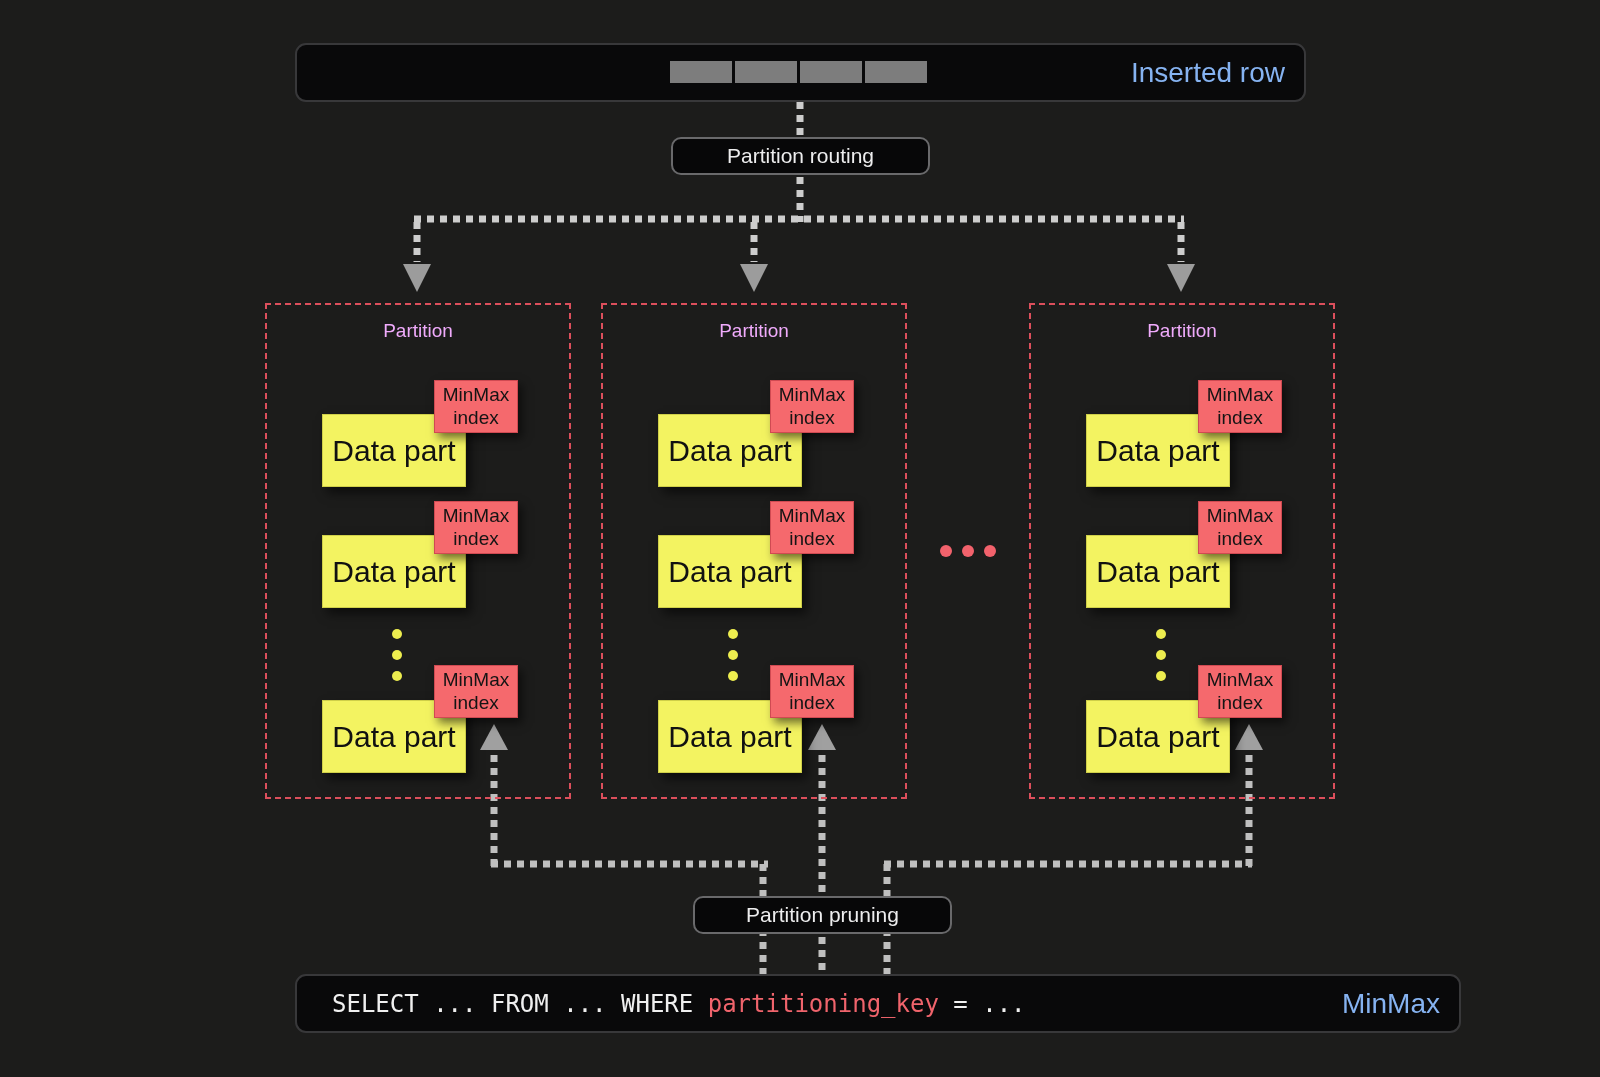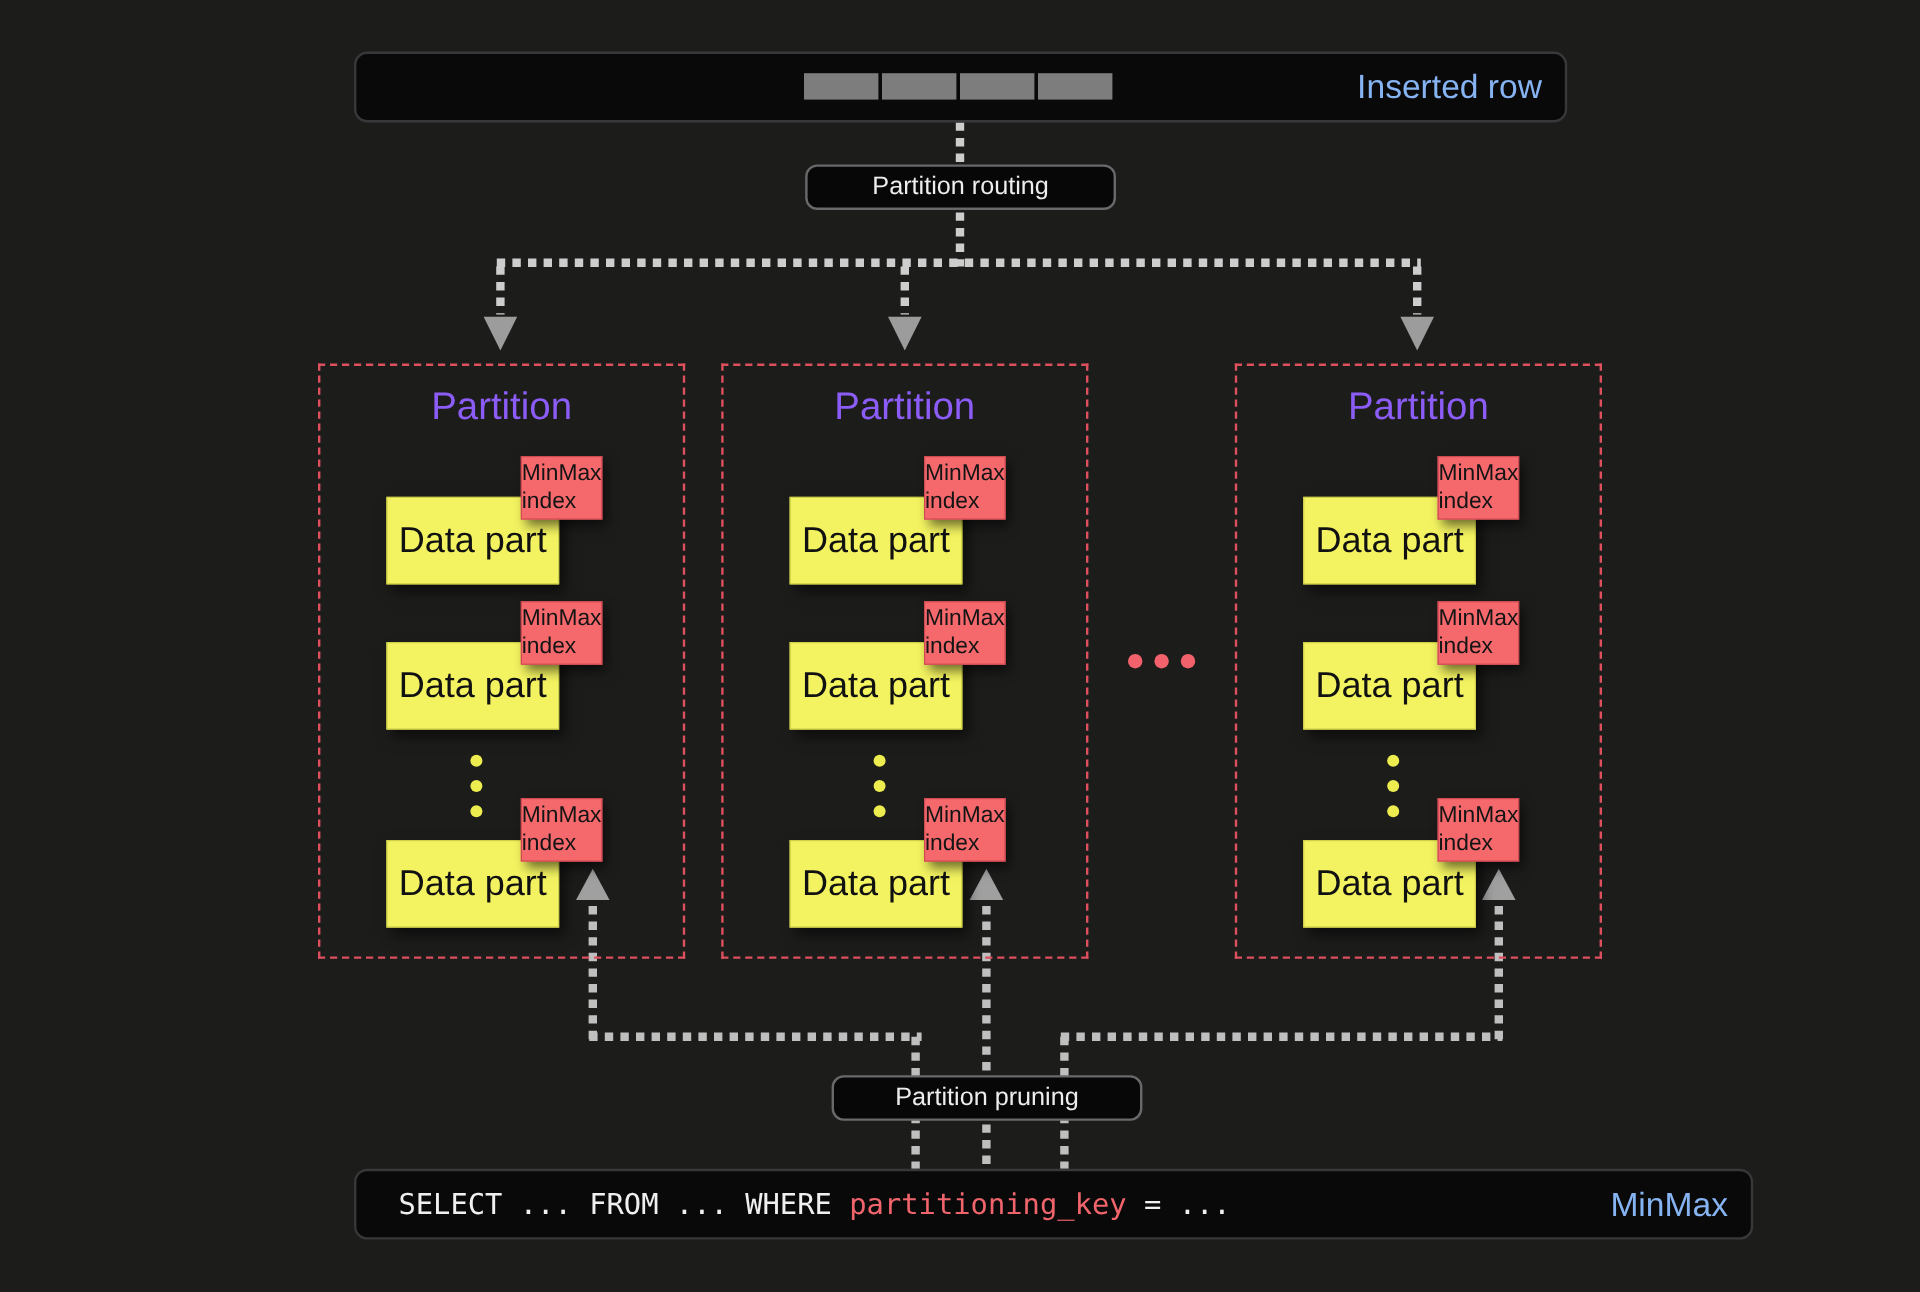--- a/index.html
+++ b/index.html
@@ -45,35 +45,35 @@
   .pill-routing{left:671px;top:137px;}
   .pill-pruning{left:693px;top:896px;}
 
   
   .partition{
     position:absolute;top:303px;width:306px;height:496px;
     border:2px dashed #dc4f5c;box-sizing:border-box;z-index:2;
   }
   .partition-title{
     position:absolute;left:0;right:0;top:15px;text-align:center;
-    color:#8b5cf6;font-size:32px;white-space:nowrap;
+    color:#f0abfc;font-size:19px;white-space:nowrap;
   }
   .p1{left:265px;} .p2{left:601px;} .p3{left:1029px;}
 
   .datapart-box{
     position:absolute;left:55px;width:144px;height:73px;
     background:#f3f361;border:1px solid #cfcf49;box-sizing:border-box;
     display:flex;align-items:center;justify-content:center;
     color:#111;font-size:30px;white-space:nowrap;
     box-shadow:5px 6px 10px rgba(0,0,0,.55);z-index:2;text-align:right;
   }
   .minmax-tag{
-    position:absolute;left:167px;width:68px;height:53px;
+    position:absolute;left:167px;width:84px;height:53px;
     background:#f5696d;border:1px solid #d04a52;box-sizing:border-box;
-    display:flex;align-items:center;justify-content:center;text-align:left;
+    display:flex;align-items:center;justify-content:center;text-align:center;
     color:#141414;font-size:19px;line-height:1.18;
     box-shadow:4px 5px 9px rgba(0,0,0,.55);z-index:3;
   }
   .box-r1{top:109px;} .tag-r1{top:75px;}
   .box-r2{top:230px;} .tag-r2{top:196px;}
   .box-r3{top:395px;} .tag-r3{top:360px;}
 
   .vdots{position:absolute;left:125px;top:324px;width:10px;z-index:2;}
   .vdots i{
     display:block;width:10px;height:10px;border-radius:50%;

